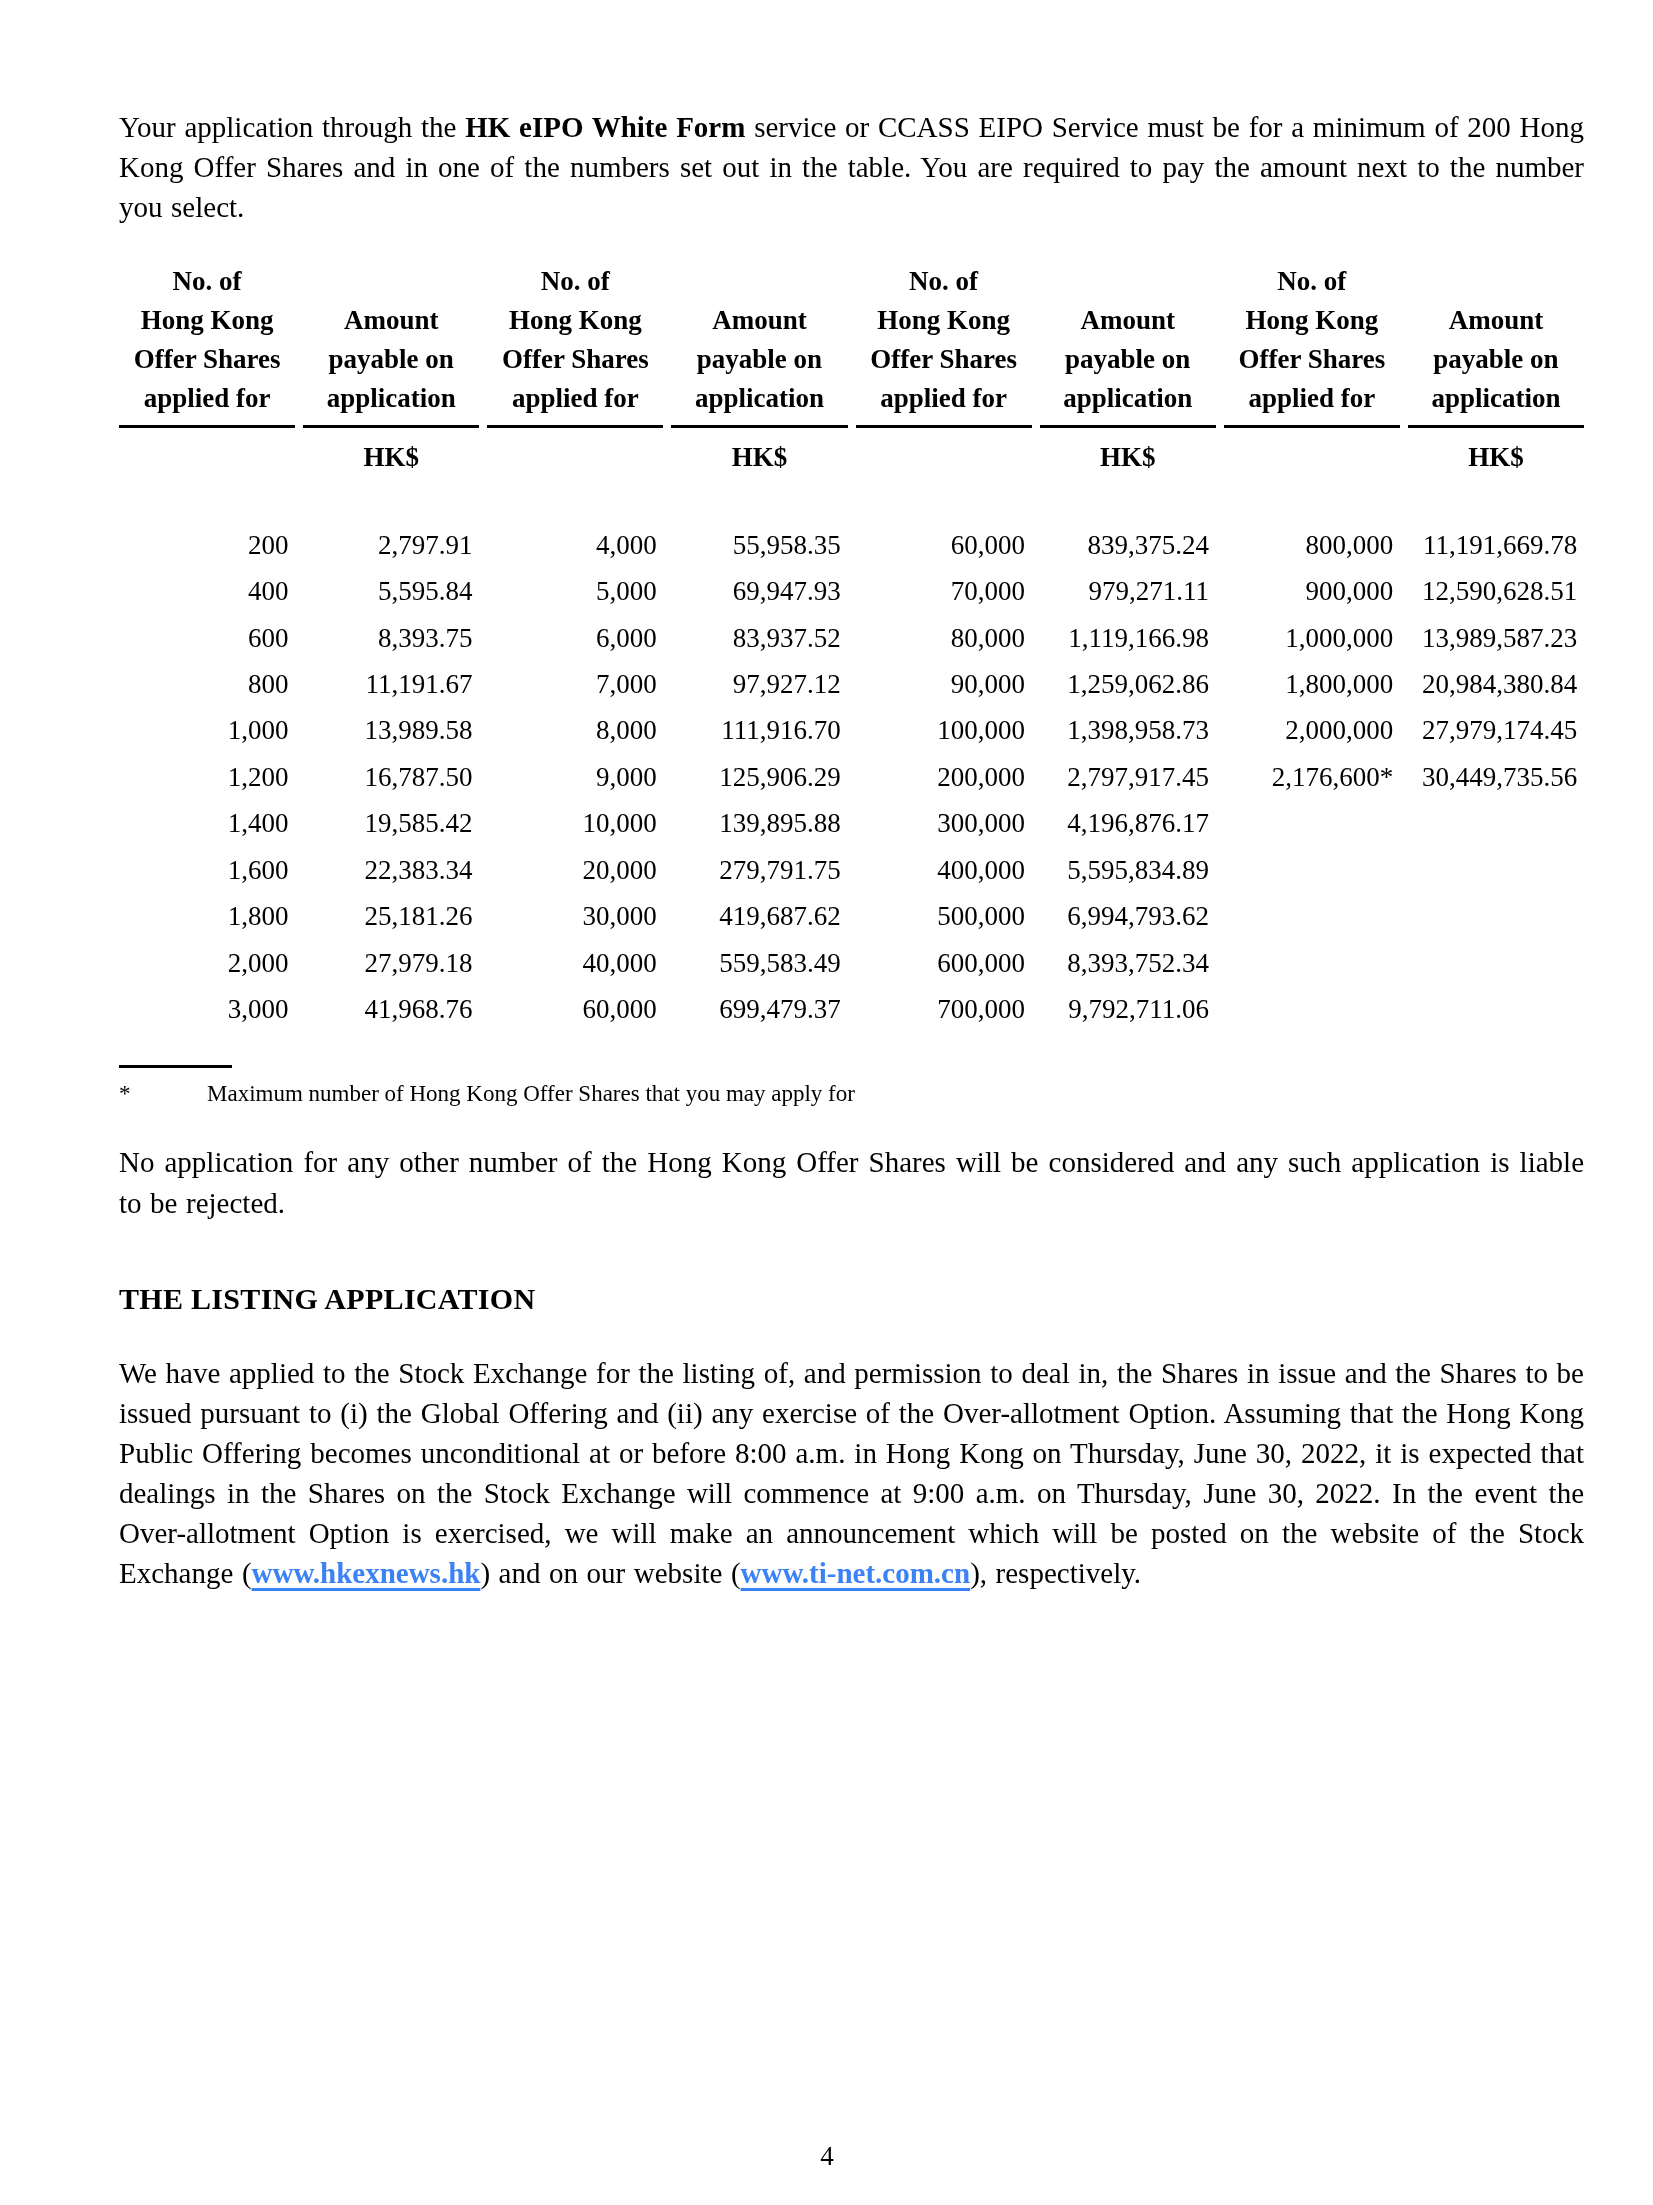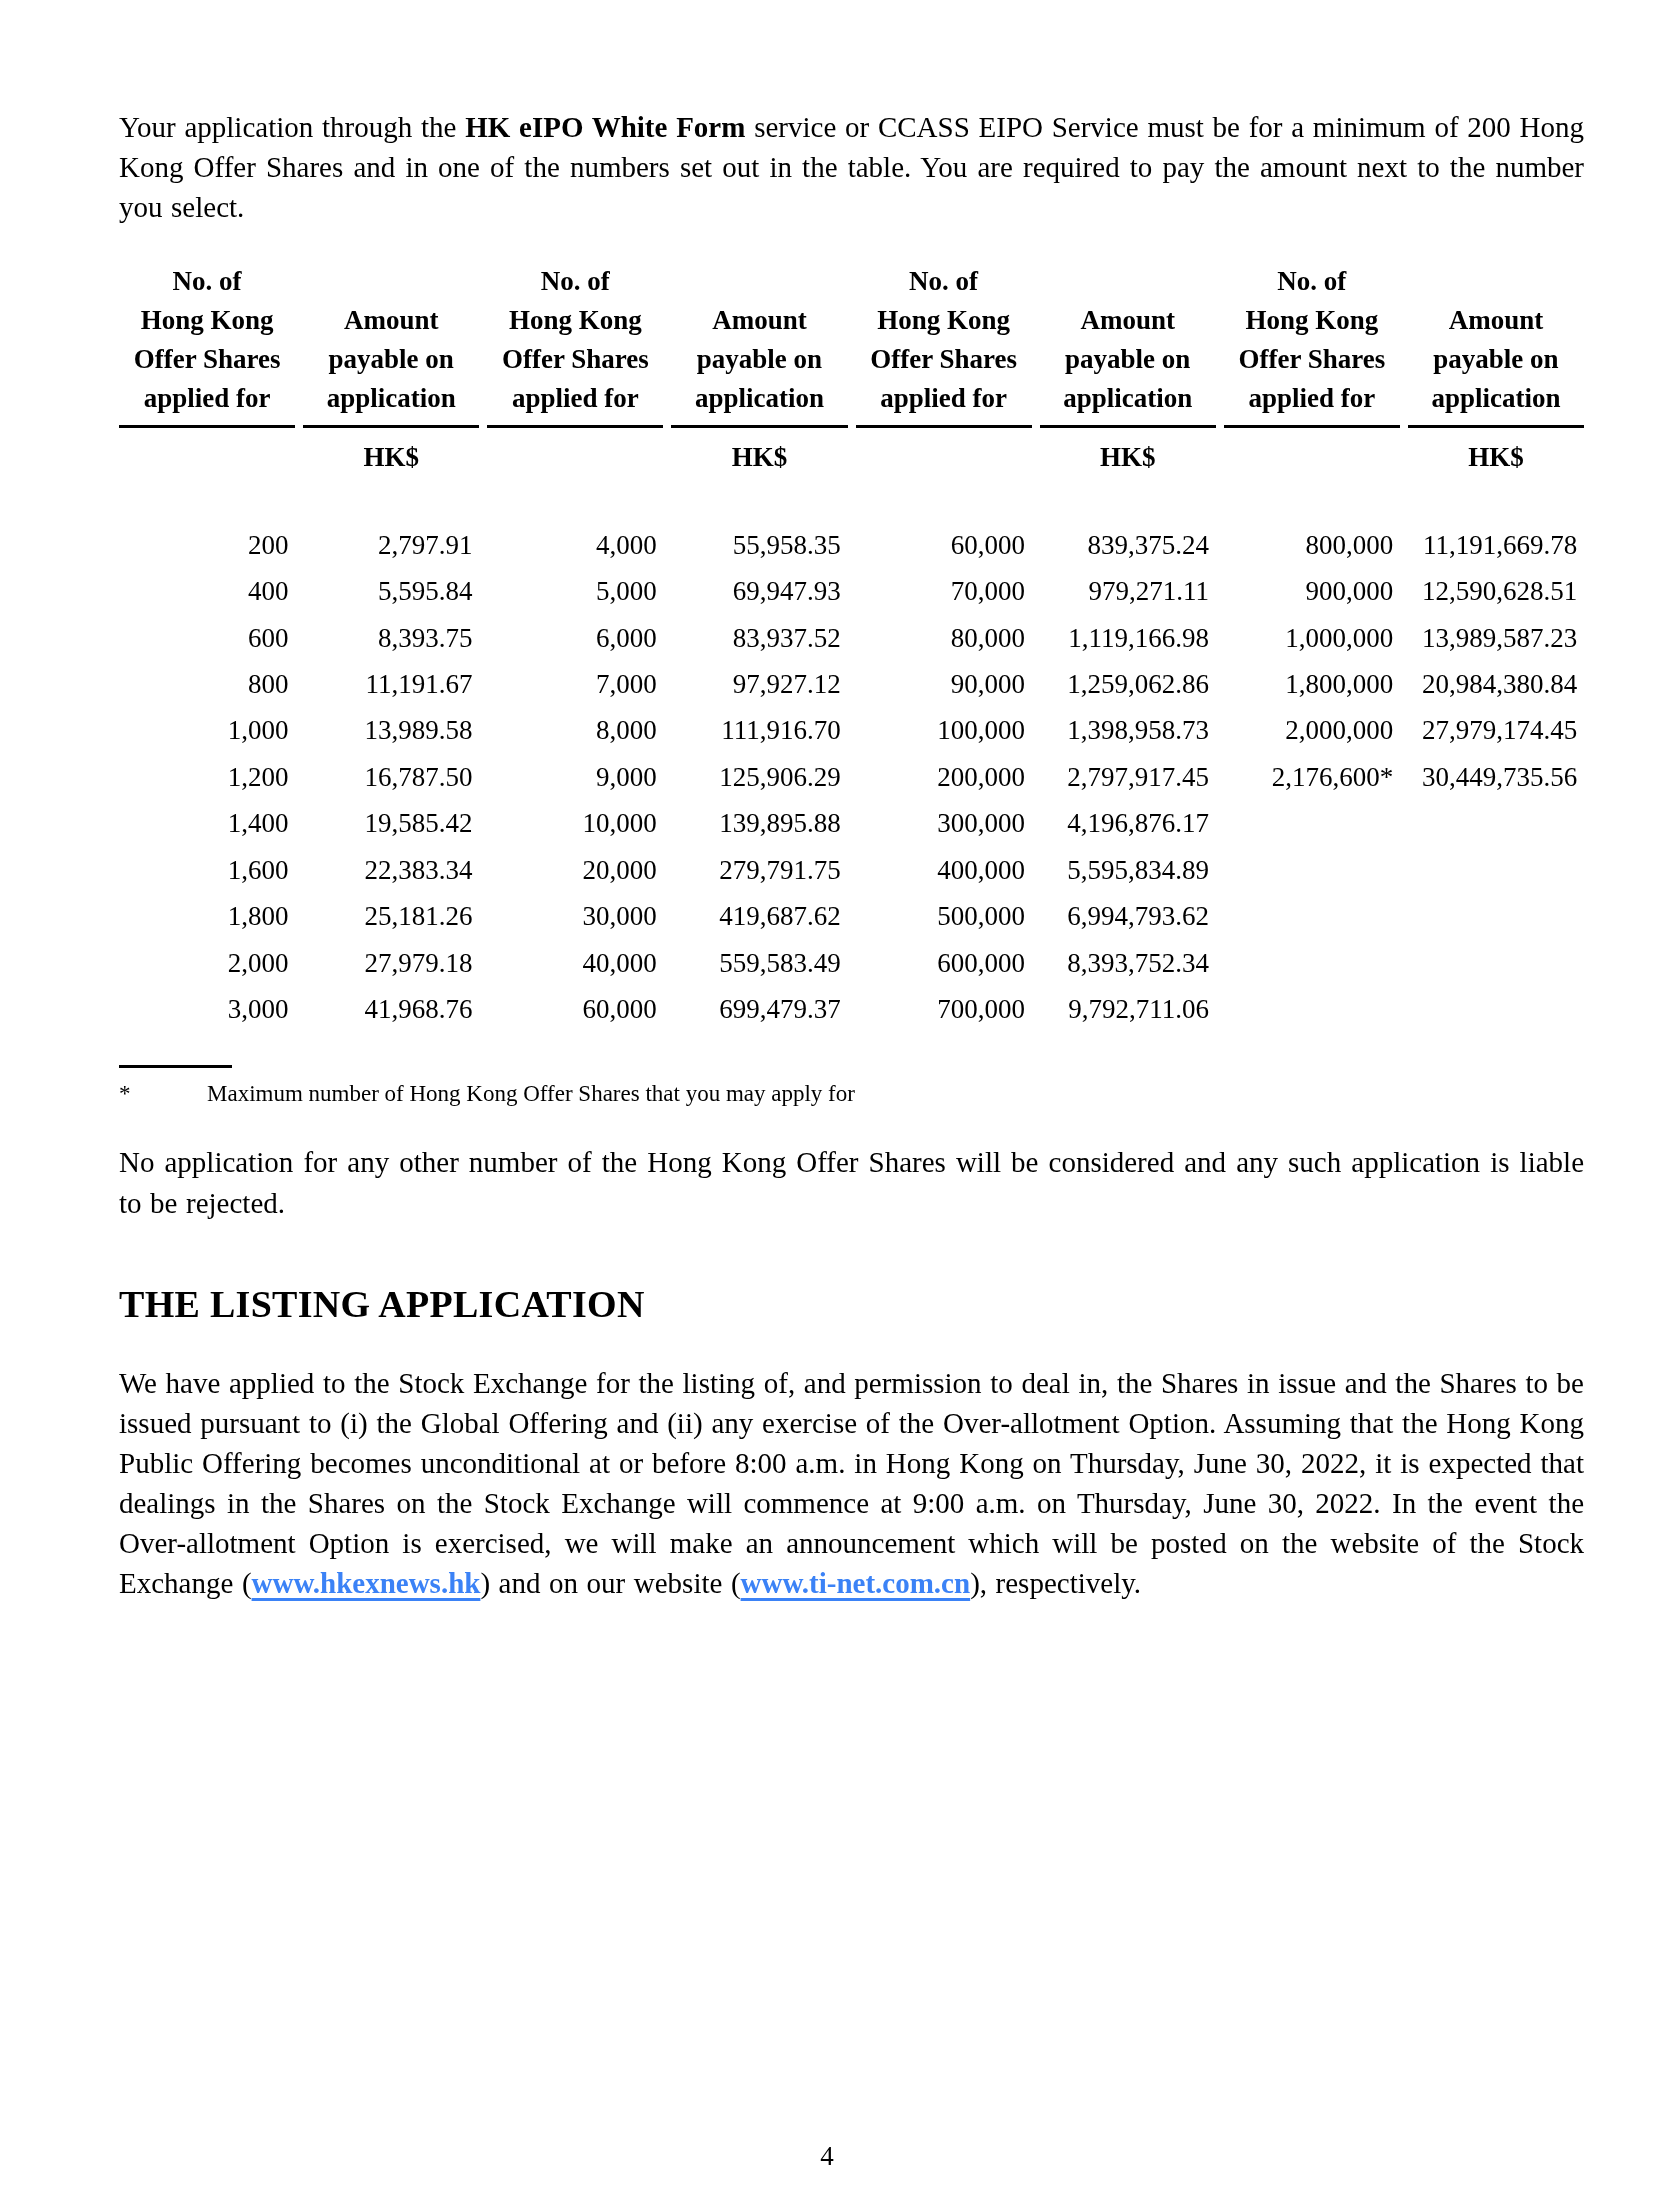--- a/index.html
+++ b/index.html
@@ -65,21 +65,21 @@
     margin-top: 10.7px;
     font-size: 23px;
     line-height: 1.35;
   }
   .footnote .fn-marker { width: 88px; flex: 0 0 88px; }
 
   .rejection { margin-top: 33px; }
 
   .section-heading {
     margin-top: 59px;
-    font-size: 38px;
+    font-size: 30px;
     font-weight: bold;
     letter-spacing: 0.3px;
   }
   .listing-paragraph { margin-top: 37px; }
 
   .doclink {
     font-weight: bold;
     text-decoration: underline;
     text-decoration-thickness: 2.7px;
     text-underline-offset: 4.7px;

